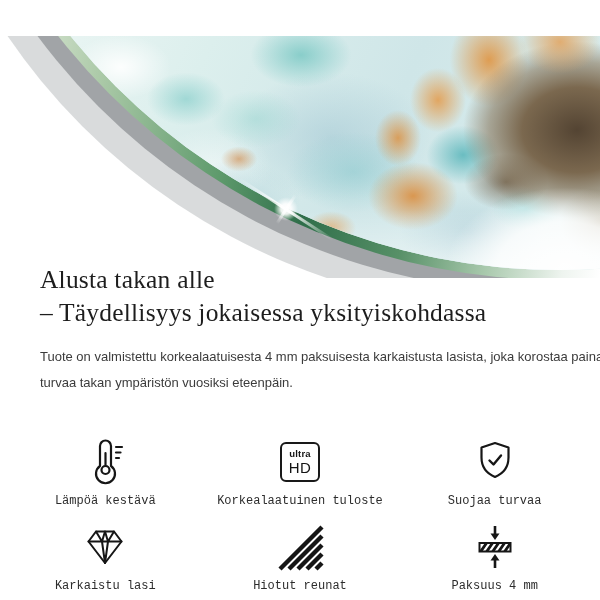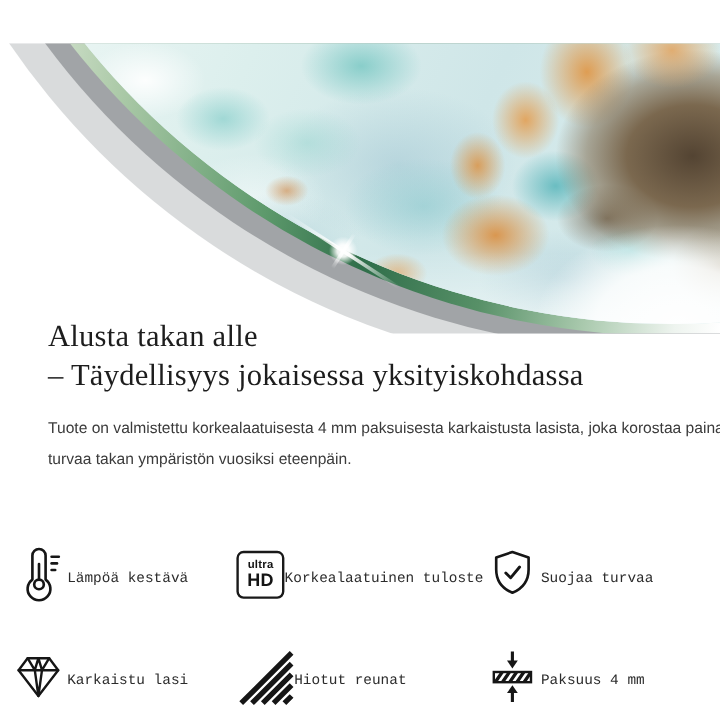--- a/index.html
+++ b/index.html
@@ -73,30 +73,30 @@
     position:absolute;left:40px;top:308px;width:552px;
     font-size:13px;line-height:26px;color:#3b3b3b;
   }
   .body-text .line{white-space:nowrap;}
 
   
   .features{
     position:absolute;left:8px;top:400px;width:584px;
     display:grid;grid-template-columns:repeat(3,1fr);grid-auto-rows:85px;
   }
-  .feature{display:flex;flex-direction:row;align-items:center;}
+  .feature{display:flex;flex-direction:column;align-items:center;}
   .icon-box{height:52px;display:flex;align-items:center;justify-content:center;}
   .feature-label{margin-top:6px;font-size:12px;color:#2c2c2c;white-space:nowrap;font-family:Liberation Mono, monospace;}
   .icon-stroke{stroke:#161616;fill:none;stroke-width:2.2;stroke-linecap:round;stroke-linejoin:round;}
   .uhd-box{
     width:36px;height:36px;border:2.6px solid #191919;border-radius:6px;
     display:flex;flex-direction:column;align-items:center;justify-content:center;color:#141414;
   }
   .uhd-top{font-size:9.5px;font-weight:700;line-height:1;letter-spacing:0.2px;}
-  .uhd-bottom{font-size:15px;font-weight:700;line-height:1;margin-top:1px;letter-spacing:0.3px;text-align:right;}
+  .uhd-bottom{font-size:15px;font-weight:400;line-height:1;margin-top:1px;letter-spacing:0.3px;text-align:right;}
 </style>
 </head>
 <body>
 
 <div id="page">
 
   <div class="hero">
     <div class="shadow-ambient"></div>
     <div class="shadow-crescent"></div>
     <div class="glass-rim"></div>

